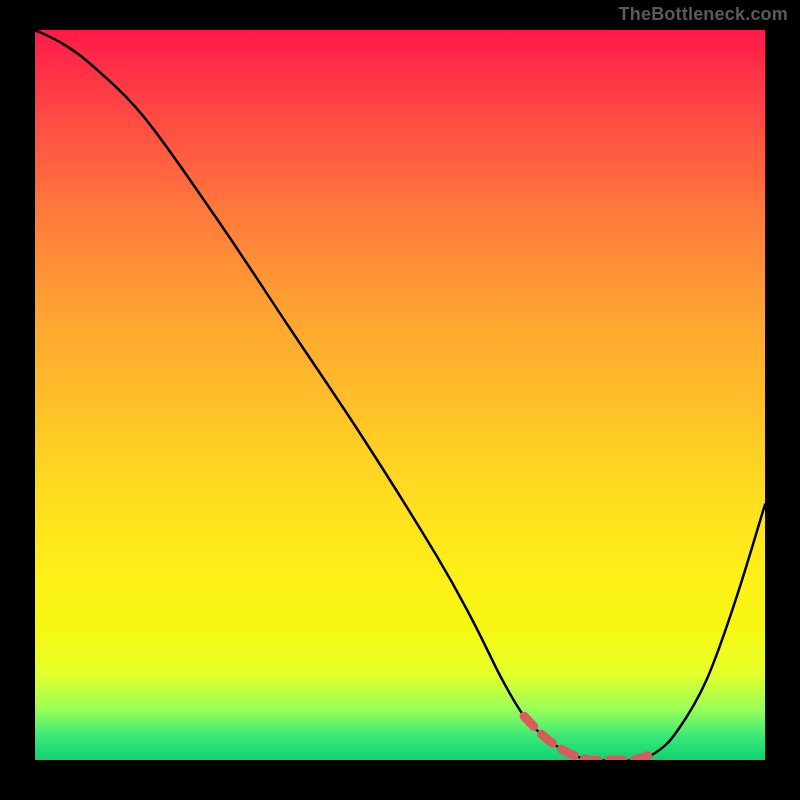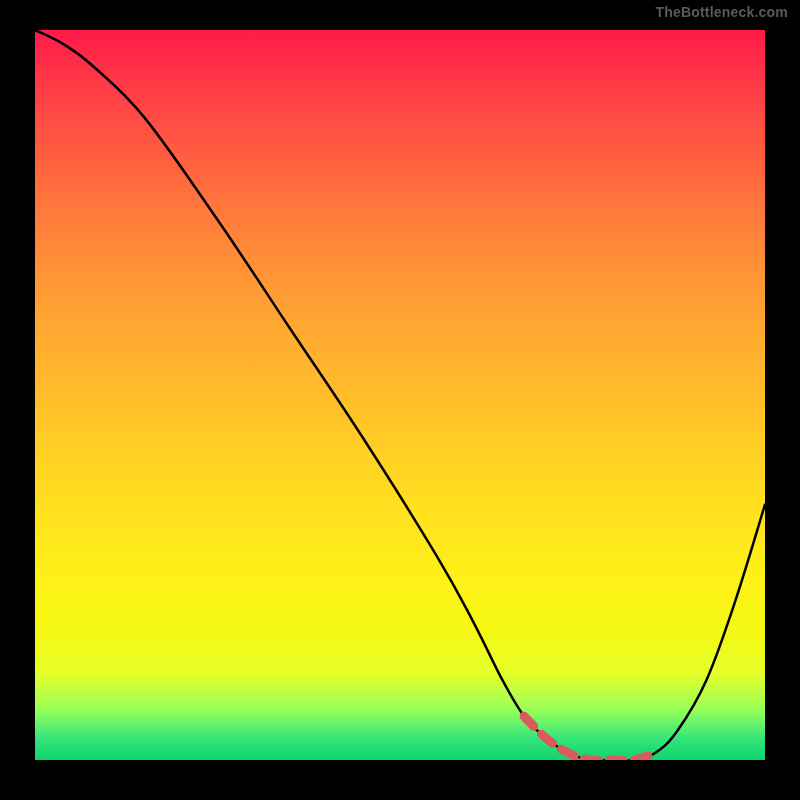--- a/index.html
+++ b/index.html
@@ -8,21 +8,21 @@
     width: 800px;
     height: 800px;
     position: relative;
     background: #000;
   }
   .watermark {
     position: absolute;
     top: 4px;
     right: 12px;
     font-family: Arial, Helvetica, sans-serif;
-    font-size: 14px;
+    font-size: 18px;
     font-weight: bold;
     color: #5a5a5a;
     letter-spacing: 0.2px;
     z-index: 10;
   }
   .plot {
     position: absolute;
     left: 35px;
     top: 30px;
     width: 730px;

